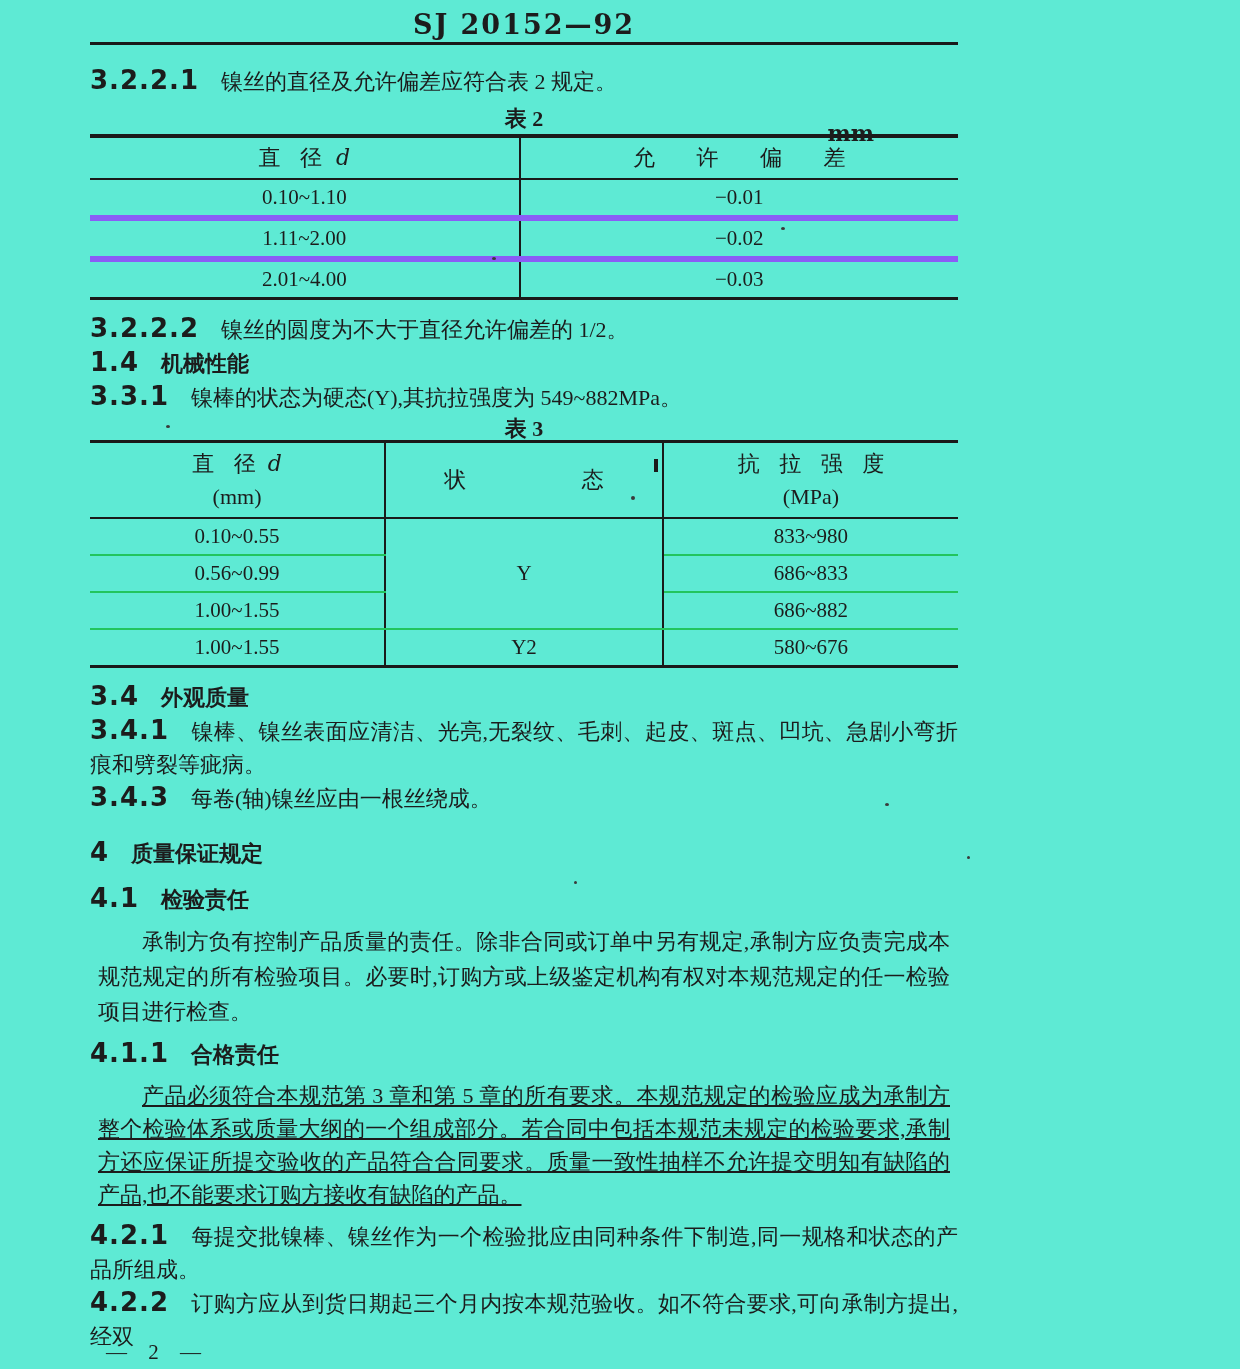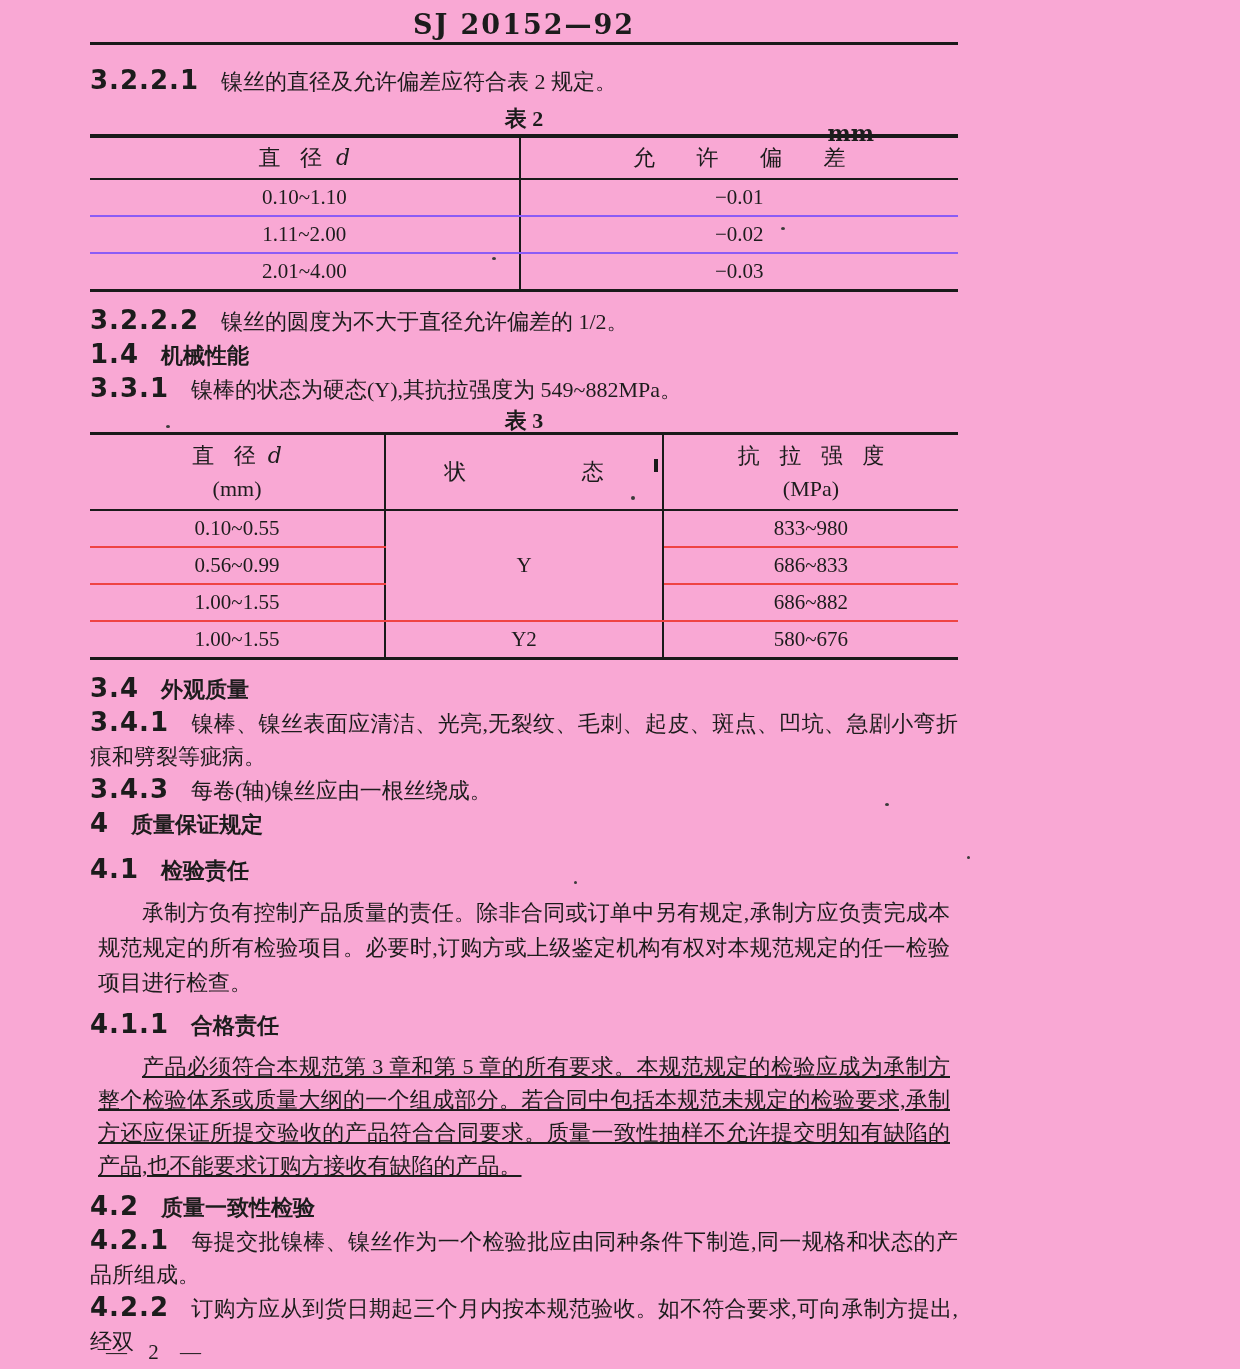--- a/index.html
+++ b/index.html
@@ -1,60 +1,60 @@
 <!DOCTYPE html>
 <html><head>
 <meta charset="utf-8">
 <style>
   html,body { margin:0; padding:0; background:#ffffff; }
   .page {
-    position:relative; width:1240px; height:1369px; background:#f9a8d4;
+    position:relative; width:1240px; height:1369px; background:#5eead4;
     overflow:hidden; color:#1c1c1c;
     font-family:"Liberation Serif","DejaVu Serif",serif;
   }
   .content { position:absolute; left:90px; top:0; width:868px; }
 
   .doc-header {
     margin-top:9px; text-align:center; font-weight:bold; font-size:27px;
     letter-spacing:2px; font-family:"DejaVu Serif","Liberation Serif",serif;
   }
   .header-rule { margin-top:2px; border-top:3px solid #1a1a1a; height:0; }
 
   .clause { margin:0; font-size:22px; line-height:33px; text-align:justify; }
   .clause .num {
     font-weight:bold; font-family:"DejaVu Sans","Liberation Sans",sans-serif;
     font-size:26px; margin-right:22px; letter-spacing:1px;
   }
   .clause .ht { font-weight:bold; font-family:"DejaVu Sans","Liberation Sans",sans-serif; }
   .mt-lg { margin-top:19px; }
   .mt-md { margin-top:12px; }
-  .mt-sec { margin-top:0; }
+  .mt-sec { margin-top:21px; }
 
   .caption-row { position:relative; height:28px; font-size:22px; }
   .cr-t2 { margin-top:6px; }
   .cr-t3 { margin-top:0; height:26px; }
   .tbl-caption {
     position:absolute; left:50%; transform:translateX(-50%);
     font-weight:bold; white-space:nowrap;
   }
   .unit-label { position:absolute; right:84px; top:16px; font-weight:bold;
     font-family:"DejaVu Serif","Liberation Serif",serif; }
 
   table { width:100%; border-collapse:collapse; table-layout:fixed; }
   .t2 { margin-top:2px; border-top:4px solid #1a1a1a; border-bottom:3px solid #1a1a1a; }
   .t2 th, .t2 td { text-align:center; font-weight:normal; padding:0; }
   .t2 thead th { height:40px; font-size:22px; border-bottom:2px solid #1a1a1a; }
-  .t2 tbody td { height:35px; font-size:21px; border-bottom:2px solid #8b5cf6; }
+  .t2 tbody td { height:35px; font-size:21px; border-bottom:6px solid #8b5cf6; }
   .t2 tbody tr:last-child td { border-bottom:none;text-align:center; }
 
   .t3 { border-top:3px solid #1a1a1a; border-bottom:3px solid #1a1a1a; }
   .t3 th, .t3 td { text-align:center; font-weight:normal; padding:0; vertical-align:middle; }
   .t3 thead th { height:74px; font-size:22px; border-bottom:2px solid #1a1a1a; }
   .t3 tbody td { height:35px; font-size:21px; }
-  .bb { border-bottom:2px solid #ef4444; }
+  .bb { border-bottom:2px solid #22c55e; }
   .vl { border-right:2px solid #1a1a1a; }
 
   .th-line { line-height:33px; }
   .ws-s  { word-spacing:14px; }
   .ws-m  { word-spacing:36px; }
   .ws-xl { word-spacing:110px; }
   .sym { font-style:italic; font-family:"DejaVu Serif",serif; margin-left:12px; }
   .sym-s { margin-left:14px; }
 
   .para { margin:8px; font-size:22px; text-align:justify; text-indent:2em; }
@@ -166,21 +166,20 @@
     <p class="clause"><span class="num">3.4.3</span><span>每卷(轴)镍丝应由一根丝绕成。</span></p>
 
     <p class="clause mt-sec"><span class="num">4</span><span class="ht">质量保证规定</span></p>
 
     <p class="clause mt-md"><span class="num">4.1</span><span class="ht">检验责任</span></p>
     <p class="para lh35">承制方负有控制产品质量的责任。除非合同或订单中另有规定,承制方应负责完成本规范规定的所有检验项目。必要时,订购方或上级鉴定机构有权对本规范规定的任一检验项目进行检查。</p>
 
     <p class="clause"><span class="num">4.1.1</span><span class="ht">合格责任</span></p>
     <p class="para lh33">产品必须符合本规范第 3 章和第 5 章的所有要求。本规范规定的检验应成为承制方整个检验体系或质量大纲的一个组成部分。若合同中包括本规范未规定的检验要求,承制方还应保证所提交验收的产品符合合同要求。质量一致性抽样不允许提交明知有缺陷的产品,也不能要求订购方接收有缺陷的产品。</p>
 
-    <p class="clause"><span class="num">4.2</span><span class="ht">质量一致性检验</span></p>
     <p class="clause"><span class="num">4.2.1</span><span>每提交批镍棒、镍丝作为一个检验批应由同种条件下制造,同一规格和状态的产品所组成。</span></p>
     <p class="clause"><span class="num">4.2.2</span><span>订购方应从到货日期起三个月内按本规范验收。如不符合要求,可向承制方提出,经双</span></p>
   </div>
 
   <div class="footer">— 2 —</div>
 
   <div class="tick" style="left:654px; top:459px; width:4px; height:13px;"></div>
   <div class="speck" style="left:492px; top:257px; width:4px; height:3px;"></div>
   <div class="speck" style="left:781px; top:227px; width:4px; height:3px;"></div>
   <div class="speck" style="left:631px; top:496px; width:4px; height:4px;"></div>

